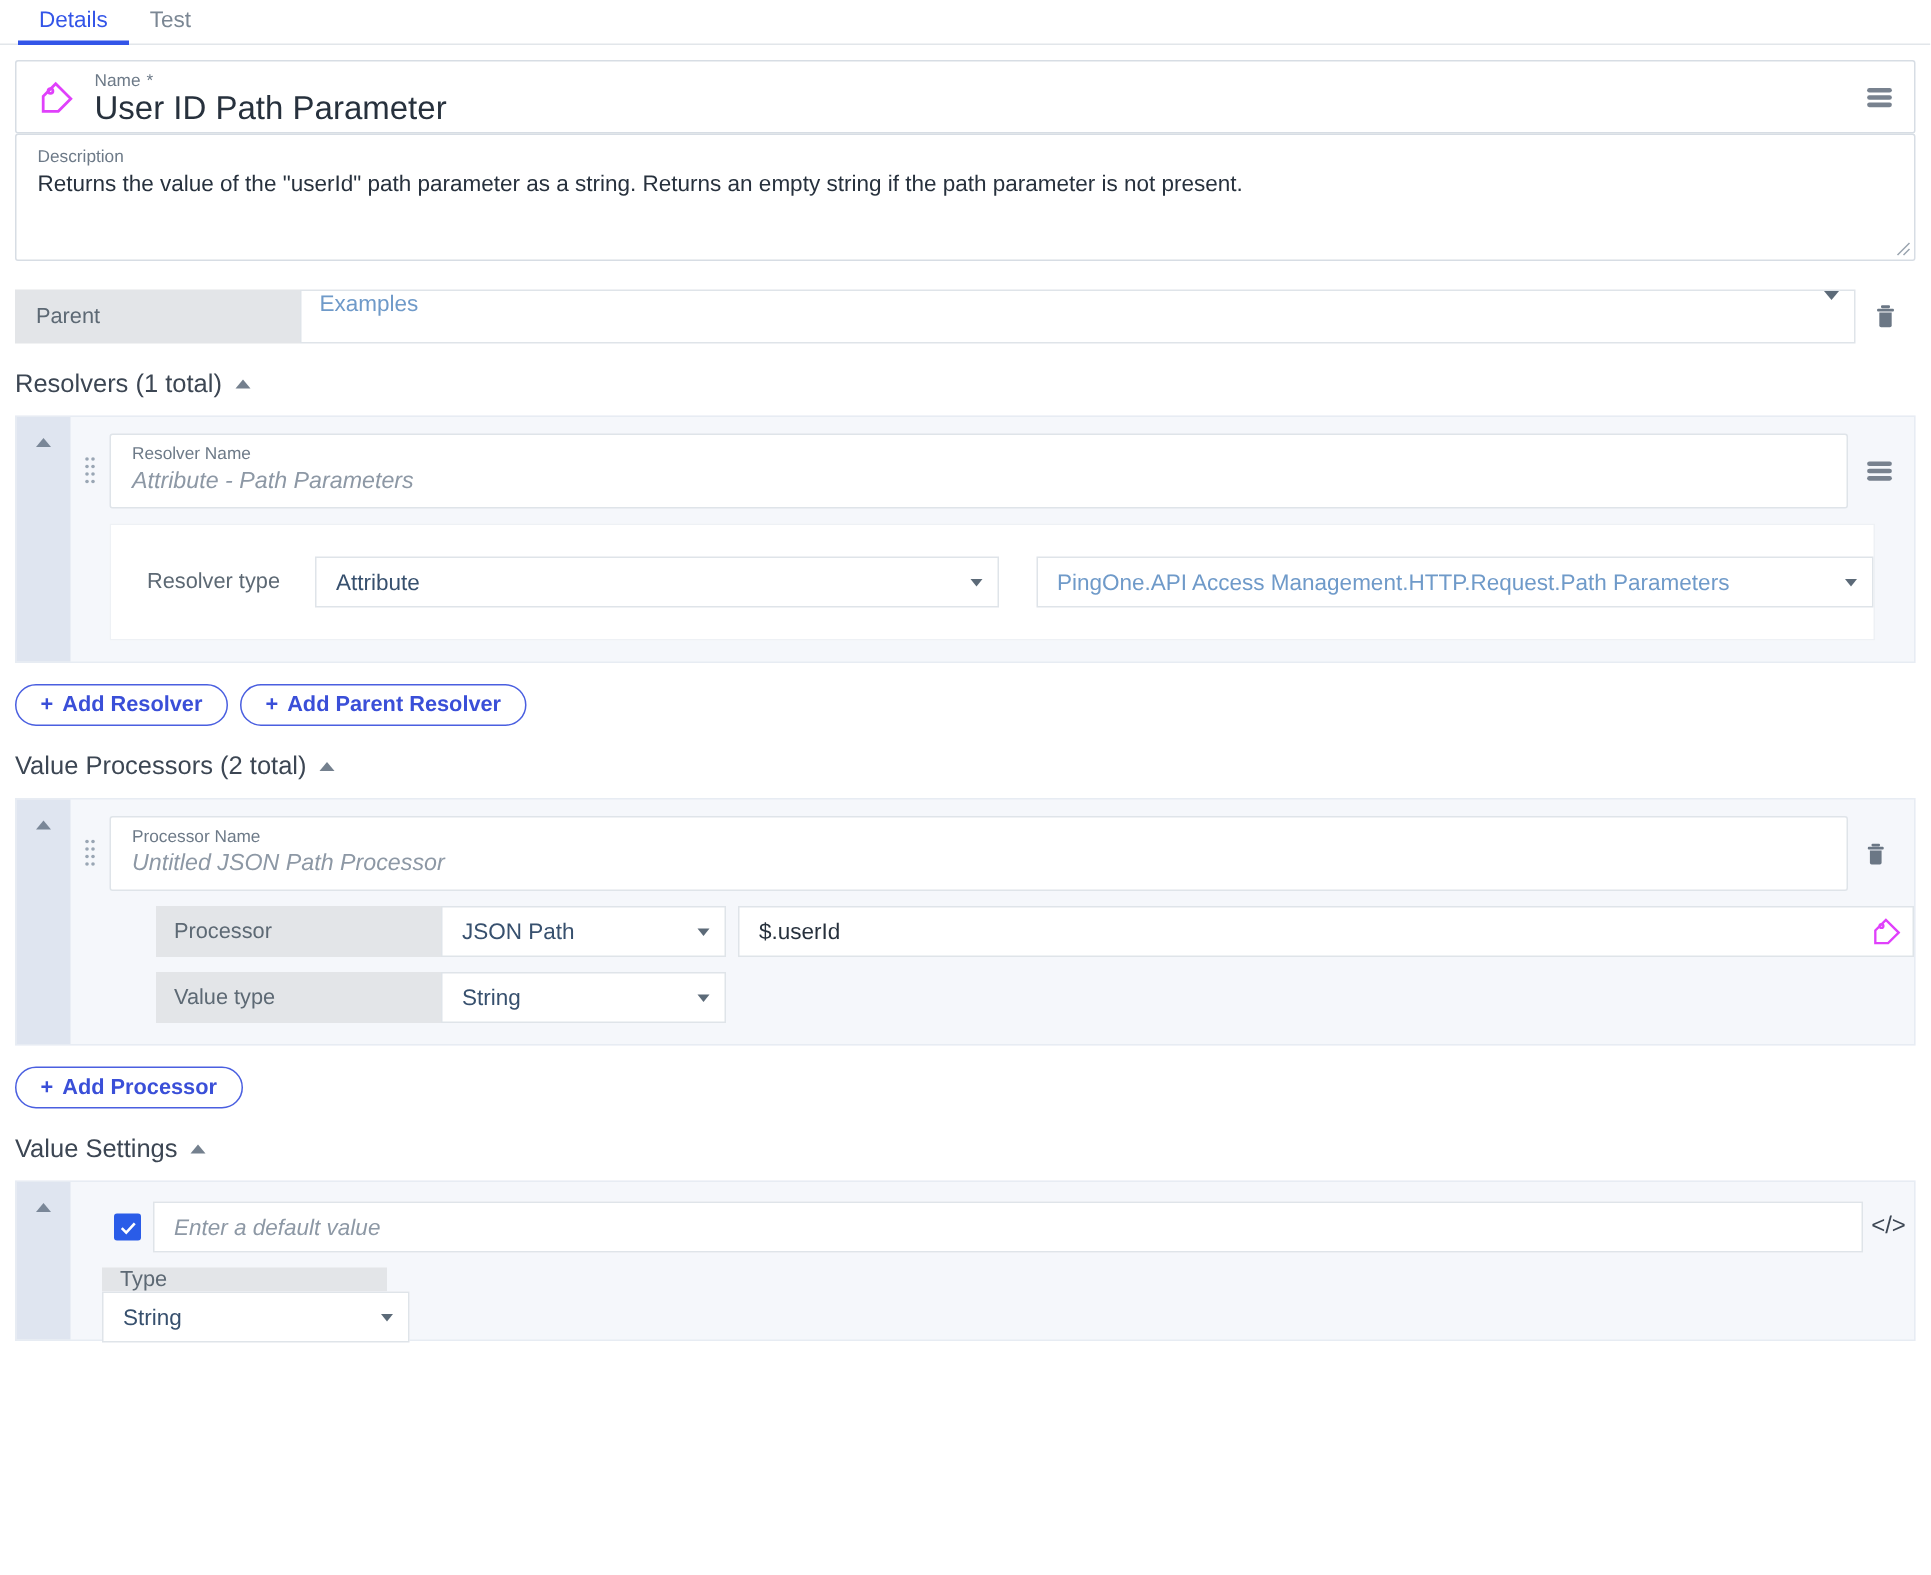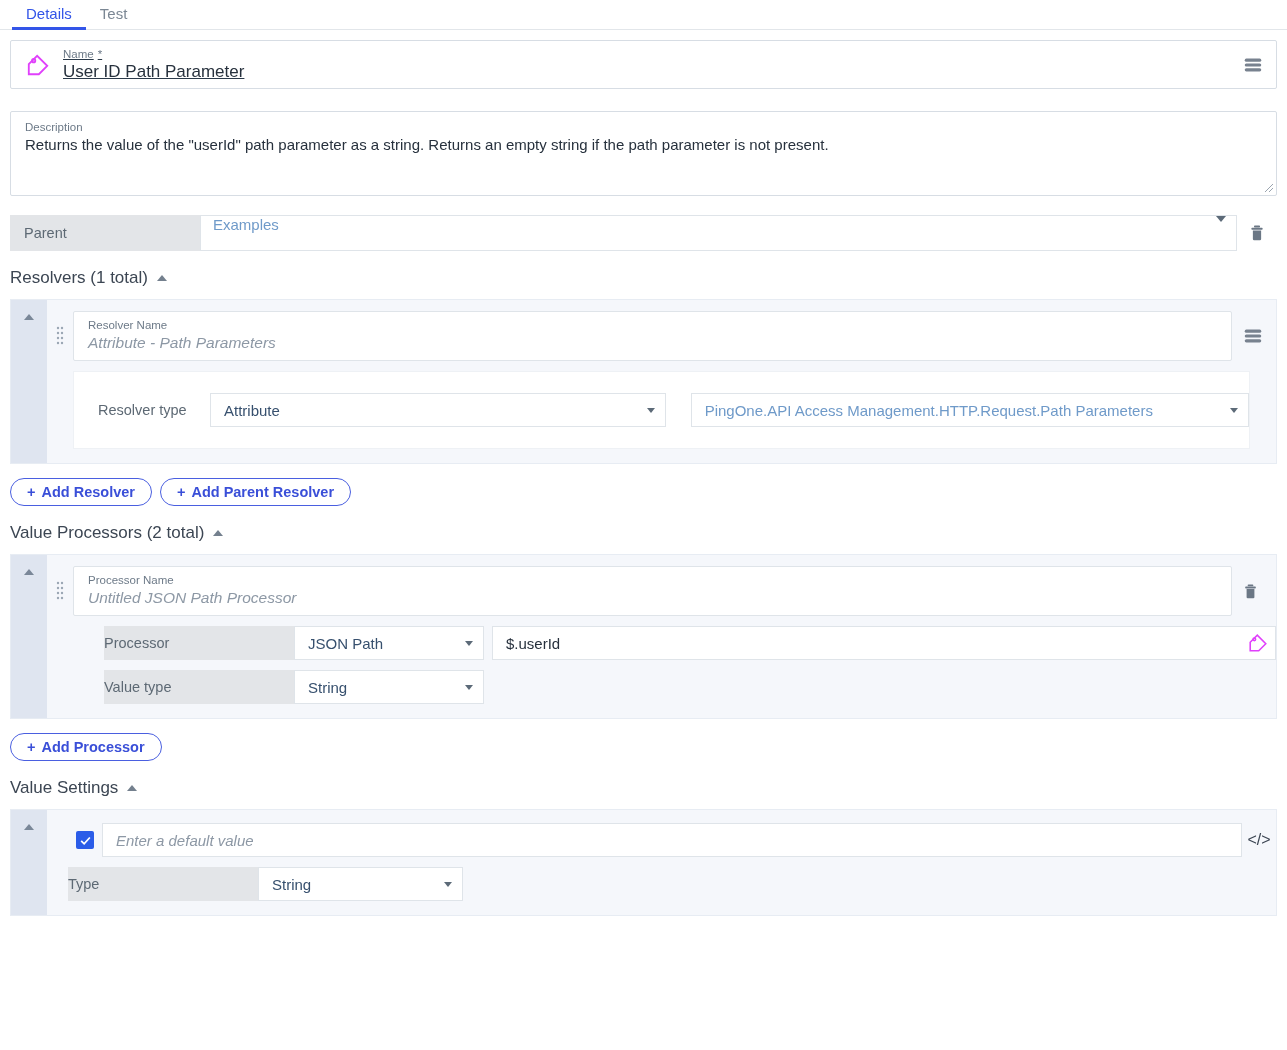--- a/index.html
+++ b/index.html
@@ -55,37 +55,36 @@
     height: 49px;
     border: 1px solid #d7dde4;
     border-radius: 2px;
     background: #fff;
     display: flex;
     align-items: center;
     padding: 0 8px 0 14px;
     box-sizing: border-box;
   }
   .tag-icon { flex: 0 0 auto; margin-right: 12px; display:flex; }
-  .name-texts { flex: 1 1 auto; min-width: 0; text-decoration: underline; }
+  .name-texts { flex: 1 1 auto; min-width: 0; }
   .field-label {
     font-size: 11.5px;
     color: #6d7a88;
     line-height: 13px;
   }
   .req-star { color:#6d7a88; margin-left:4px; }
   .field-value-lg {
-    font-size: 17px;
+    font-size: 22px;
     color: #27313d;
     line-height: 21px;
   }
   .menu-icon { flex: 0 0 auto; padding: 0 4px; cursor: pointer; display:flex; }
 
   
   .desc-box {
-    margin-top: 22px;
     height: 85px;
     border: 1px solid #d7dde4;
     border-radius: 2px;
     background: #fff;
     padding: 9px 14px 0 14px;
     box-sizing: border-box;
     position: relative;
   }
   .desc-text {
     font-size: 15px;
@@ -301,20 +300,21 @@
     height: 34px;
     margin-left: 57px;
     margin-top: 10px;
   }
   .grey-label {
     background: #e3e5e8;
     width: 190px;
     flex: 0 0 auto;
     display: flex;
     align-items: center;
+    padding-left: 12px;
     box-sizing: border-box;
     font-size: 14.5px;
     color: #5d6974;
   }
   .grey-row .dd { flex: 0 0 auto; }
   .dd.w-proc { width: 190px; }
   .dd.w-type { width: 190px; }
   .dd.w-vtype { width: 205px; }
   .text-input {
     flex: 1 1 auto;
@@ -564,21 +564,21 @@
           <svg width="13" height="13" viewBox="0 0 24 24" fill="none" stroke="#ffffff" stroke-width="3.2">
             <path d="M4 12.5 L9.5 18 L20 6.5"></path>
           </svg>
         </span>
         <div class="text-input placeholder-i" style="margin-left:0;">
           <span>Enter a default value</span>
         </div>
         <div class="code-btn">&lt;/&gt;</div>
       </div>
 
-      <div class="grey-row" style="margin-left:21px;">
+      <div class="grey-row" style="margin-left:21px;flex-direction:column;">
         <div class="grey-label">Type</div>
         <div class="dd w-vtype" style="margin-left:0;">
           <span class="dd-text">String</span>
           <span class="caret-sm"></span>
         </div>
       </div>
 
     </div>
   </div>
 

